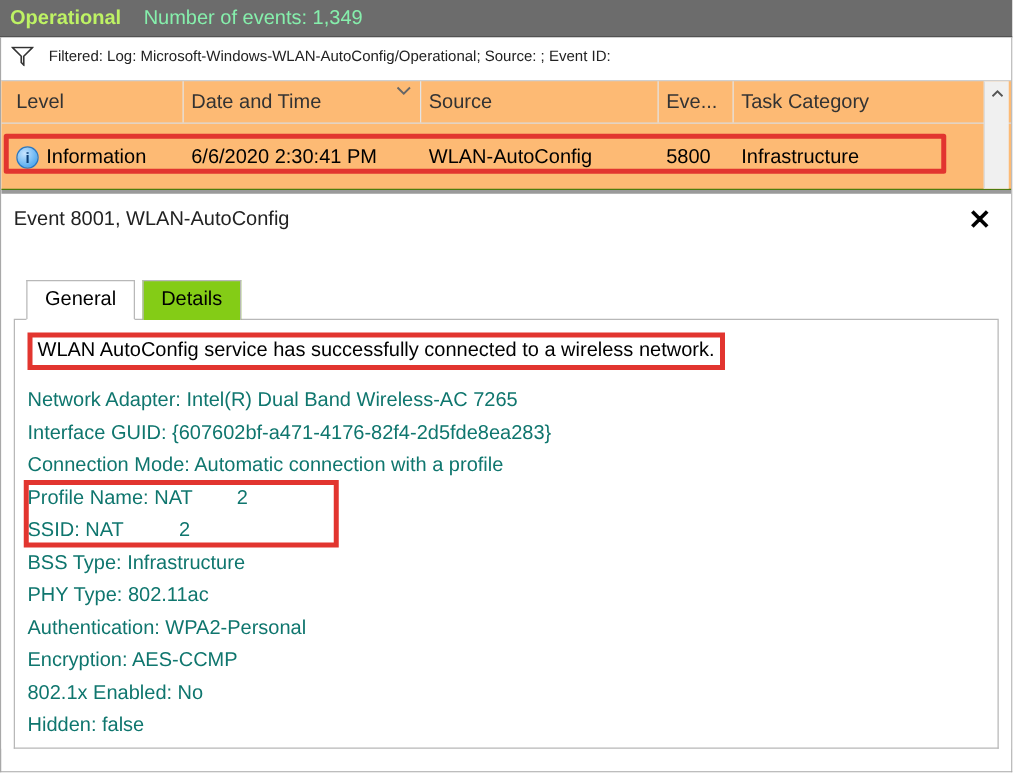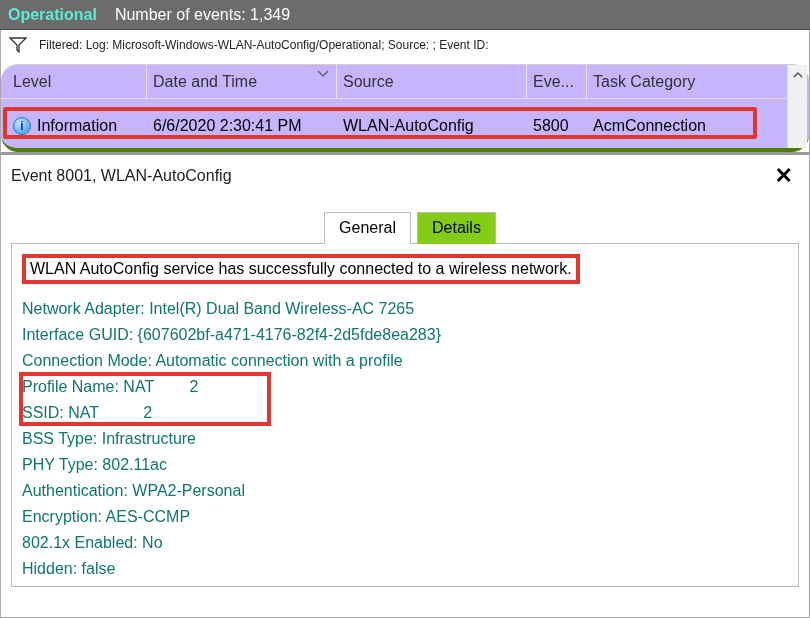--- a/index.html
+++ b/index.html
@@ -13,22 +13,22 @@
   }
   .header-bar {
     background: #6c6c6c;
     color: #fff;
     height: 30px;
     display: flex;
     align-items: center;
     padding: 0 8px;
     border-bottom: 1px solid #4a4a4a;
   }
-  .header-bar .title { font-weight: 600; margin-right: 18px; color:#5eead4;}
-  .header-bar .count { color: #ffffff; }
+  .header-bar .title { font-weight: 600; margin-right: 18px; color:#bef264;}
+  .header-bar .count { color: #86efac; }
   .outer-frame {
     border: 1px solid #a8a8a8;
     border-top: none;
     height: calc(618px - 30px);
     background: #fff;
     overflow: hidden;
   }
   .filter-bar {
     display: flex;
     align-items: center;
@@ -38,23 +38,22 @@
   .filter-icon {
     width: 22px; height: 18px;
     display: inline-flex; align-items: center; justify-content: center;
     margin-right: 10px;
   }
   .filter-text { color: #222; font-size: 12px; }
 
   .grid-area {
     position: relative;
     border-top: 1px solid #cfcfcf;
-    border-bottom: 4px solid #4d7c0f;
-    background: #c4b5fd;
-    border-radius: 17px;
+    border-bottom: 1px solid #4d7c0f;
+    background: #fdba74;
   }
   .grid-head, .grid-row {
     display: grid;
     grid-template-columns: 140px 190px 190px 60px 160px;
     align-items: center;
     height: 34px;
     padding-left: 6px;
   }
   .grid-head {
     border-bottom: 1px solid #dcdcdc;
@@ -121,22 +120,21 @@
     padding-bottom: 4px;
   }
   .detail-title { color: #222; font-size: 16px;}
   .close-x {
     font-size: 22px; font-weight: 700; color: #000;
     cursor: pointer; padding: 0 6px;
   }
   .tabs {
     display: flex;
     border-bottom: 1px solid #b8b8b8;
-    margin-top: 18px;
-    justify-content: center;
+    margin-top: 30px;
   }
   .tab {
     padding: 6px 14px 6px 14px;
     border: 1px solid #b8b8b8;
     border-bottom: none;
     background: #84cc16;
     margin-left: 6px;
     cursor: pointer;
     position: relative;
     top: 1px;
@@ -219,21 +217,21 @@
     </div>
 
     <div class="grid-row">
       <div class="cell">
         <span class="info-icon">i</span>
         <span>Information</span>
       </div>
       <div class="cell">6/6/2020 2:30:41 PM</div>
       <div class="cell">WLAN-AutoConfig</div>
       <div class="cell">5800</div>
-      <div class="cell">AcmConnection</div>
+      <div class="cell">Infrastructure</div>
     </div>
 
     <div class="row-hl"></div>
 
     <div class="vscroll">
       <span class="arrow">
         <svg viewBox="0 0 10 10" width="10" height="10">
             <polyline points="1,7 5,3 9,7" fill="none" stroke="#555" stroke-width="1.5"></polyline>
           </svg>
       </span>

